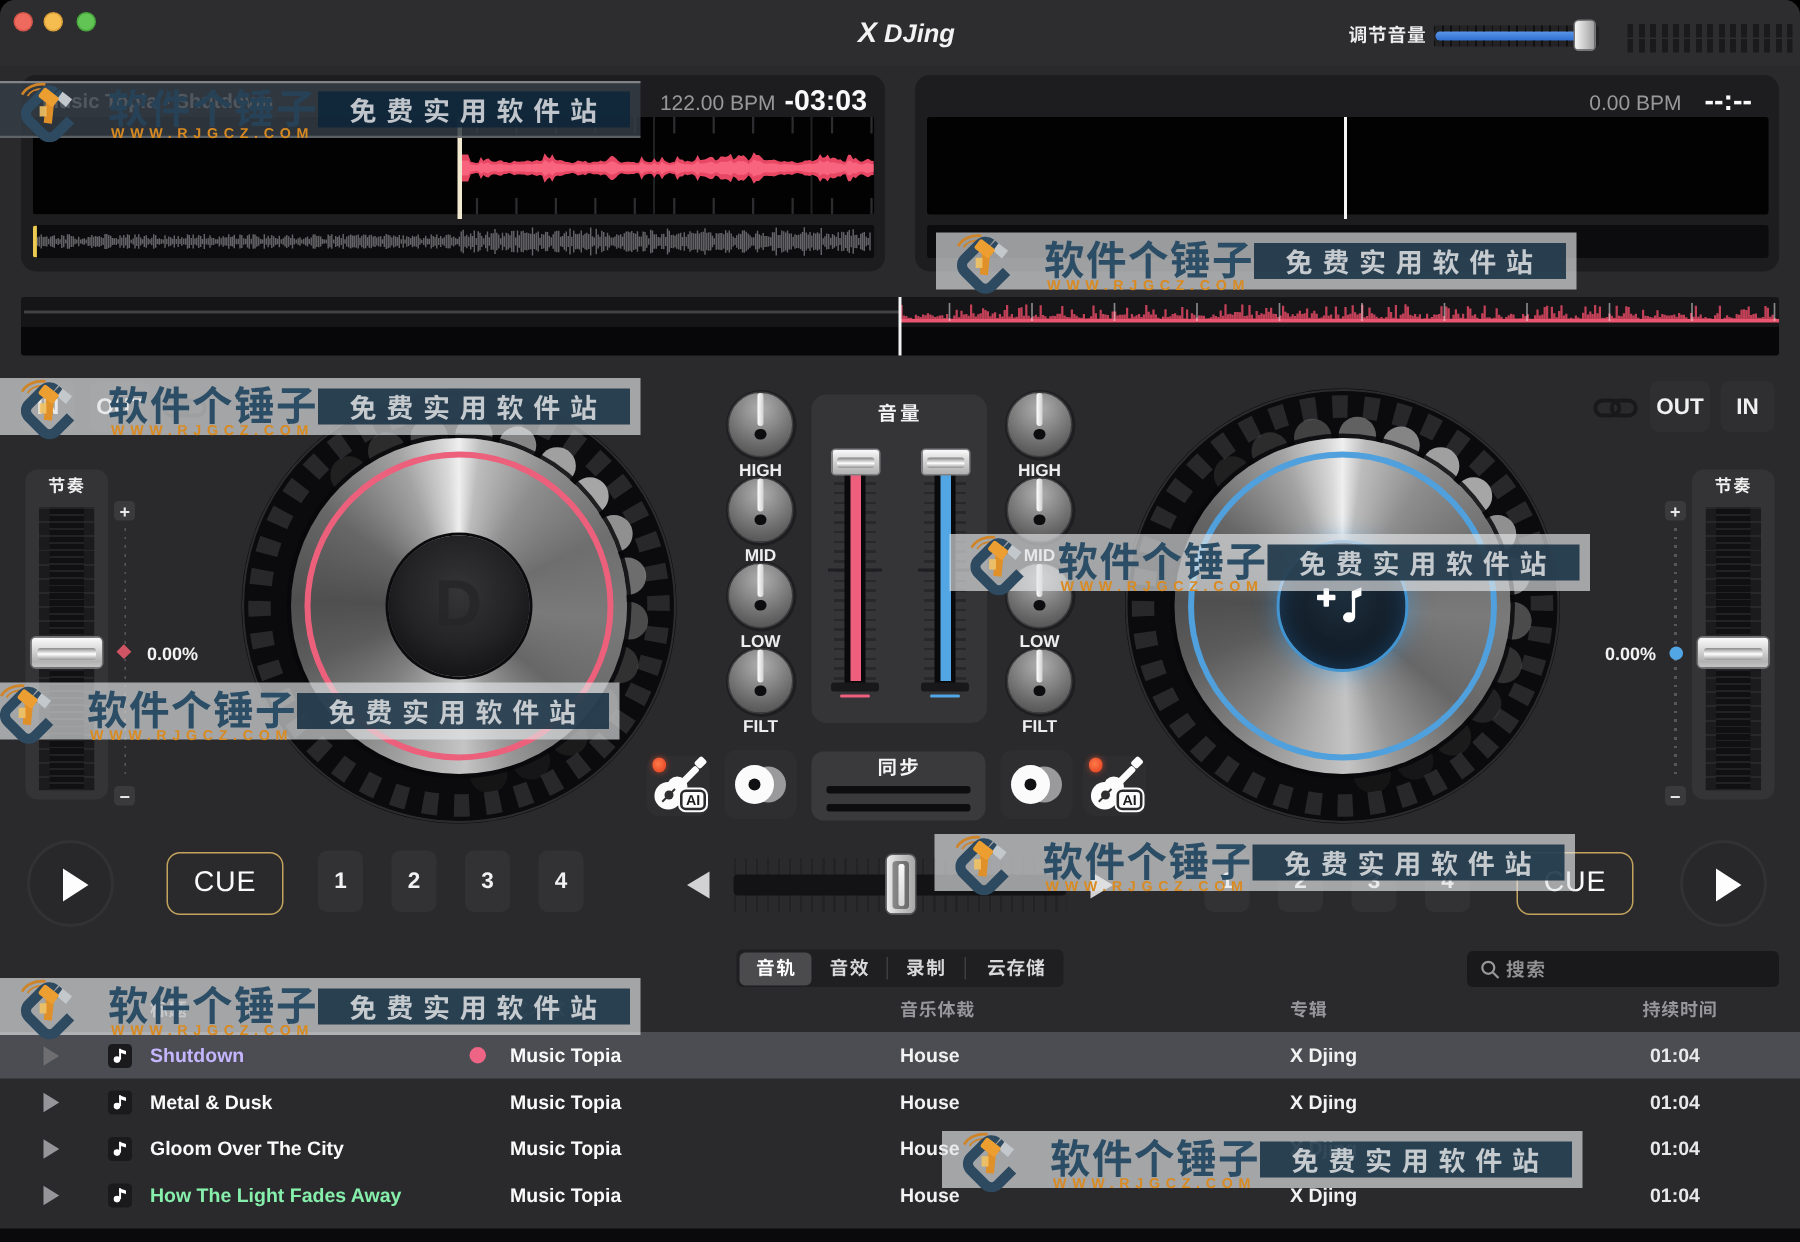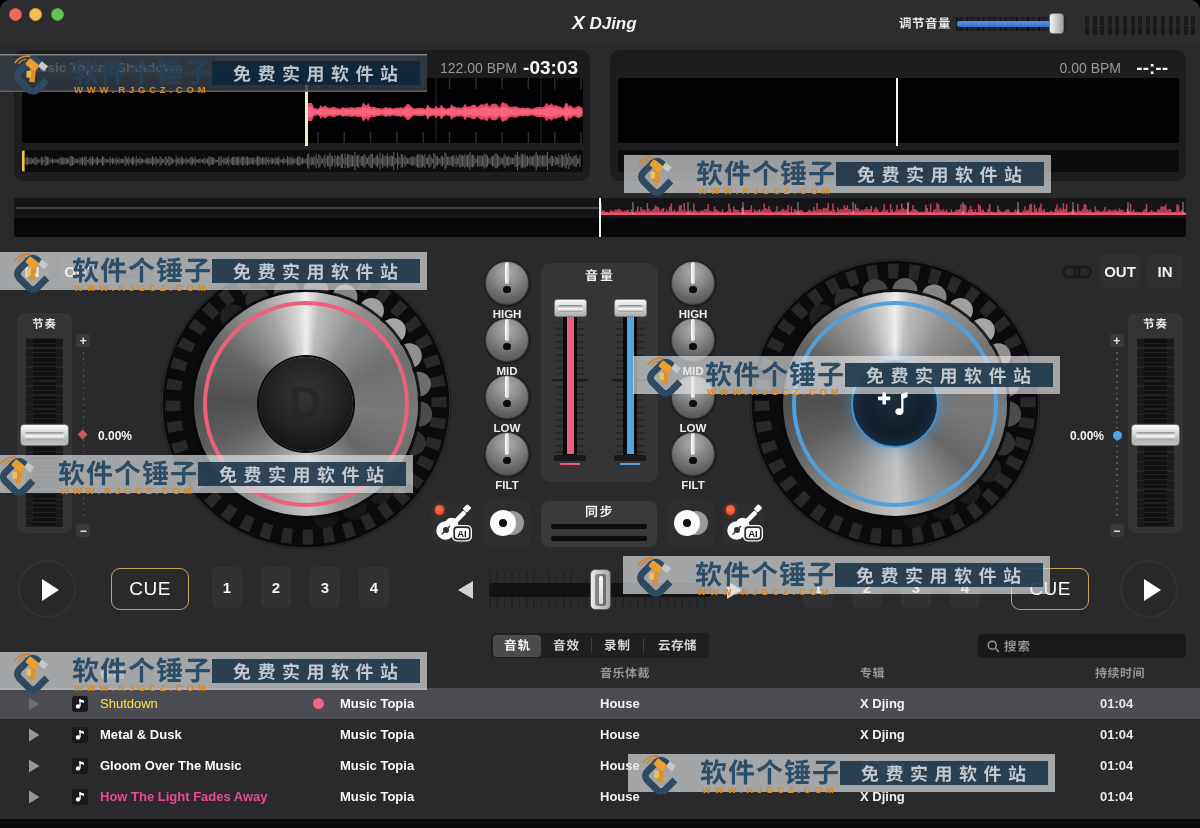--- a/index.html
+++ b/index.html
@@ -463,21 +463,21 @@
 <svg width="12" height="14" viewBox="0 0 12 14" style="position:absolute;left:28px;top:696.5px;">
       <path d="M1 0.5 L11.5 7 L1 13.5z" fill="#6e6e71"></path>
     </svg>
 <div style="position:absolute;left:72px;top:695.5px;width:16px;height:16px;background:#1a1a1d;border-radius:3px;display:flex;align-items:center;justify-content:center;">
       <svg width="10" height="11" viewBox="0 0 10 11">
         <circle cx="3" cy="8.4" r="2.2" fill="#fff"></circle>
         <rect x="4.4" y="1.2" width="1.3" height="7.2" fill="#fff"></rect>
         <path d="M4.4 1.2 L9 2.6 L9 5 L4.4 3.6z" fill="#fff"></path>
       </svg>
     </div>
-<div style="position:absolute;left:100px;top:697px;font-size:13px;font-weight:400;color:#fde047;white-space:nowrap;line-height:1;">Shutdown</div>
+<div style="position:absolute;left:100px;top:697px;font-size:13px;font-weight:700;color:#c4b5fd;white-space:nowrap;line-height:1;">Shutdown</div>
 <div style="position:absolute;left:312.5px;top:698px;width:11px;height:11px;background:#ee6485;border-radius:50%;"></div>
 <div style="position:absolute;left:340px;top:697px;font-size:13px;font-weight:700;color:#fafafa;white-space:nowrap;line-height:1;">Music Topia</div>
 <div style="position:absolute;left:600px;top:697px;font-size:13px;font-weight:600;color:#f2f2f2;white-space:nowrap;line-height:1;">House</div>
 <div style="position:absolute;left:860px;top:697px;font-size:13px;font-weight:600;color:#f2f2f2;white-space:nowrap;line-height:1;">X Djing</div>
 <div style="position:absolute;left:1100px;top:697px;font-size:13px;font-weight:600;color:#e8e8ea;white-space:nowrap;line-height:1;">01:04</div>
 <svg width="12" height="14" viewBox="0 0 12 14" style="position:absolute;left:28px;top:727.5px;">
       <path d="M1 0.5 L11.5 7 L1 13.5z" fill="#96969a"></path>
     </svg>
 <div style="position:absolute;left:72px;top:726.5px;width:16px;height:16px;background:#1a1a1d;border-radius:3px;display:flex;align-items:center;justify-content:center;">
       <svg width="10" height="11" viewBox="0 0 10 11">
@@ -494,36 +494,36 @@
 <svg width="12" height="14" viewBox="0 0 12 14" style="position:absolute;left:28px;top:758.5px;">
       <path d="M1 0.5 L11.5 7 L1 13.5z" fill="#96969a"></path>
     </svg>
 <div style="position:absolute;left:72px;top:757.5px;width:16px;height:16px;background:#1a1a1d;border-radius:3px;display:flex;align-items:center;justify-content:center;">
       <svg width="10" height="11" viewBox="0 0 10 11">
         <circle cx="3" cy="8.4" r="2.2" fill="#fff"></circle>
         <rect x="4.4" y="1.2" width="1.3" height="7.2" fill="#fff"></rect>
         <path d="M4.4 1.2 L9 2.6 L9 5 L4.4 3.6z" fill="#fff"></path>
       </svg>
     </div>
-<div style="position:absolute;left:100px;top:759px;font-size:13px;font-weight:700;color:#fafafa;white-space:nowrap;line-height:1;">Gloom Over The Music</div>
+<div style="position:absolute;left:100px;top:759px;font-size:13px;font-weight:700;color:#fafafa;white-space:nowrap;line-height:1;">Gloom Over The City</div>
 <div style="position:absolute;left:340px;top:759px;font-size:13px;font-weight:700;color:#fafafa;white-space:nowrap;line-height:1;">Music Topia</div>
 <div style="position:absolute;left:600px;top:759px;font-size:13px;font-weight:600;color:#f2f2f2;white-space:nowrap;line-height:1;">House</div>
 <div style="position:absolute;left:860px;top:759px;font-size:13px;font-weight:600;color:#f2f2f2;white-space:nowrap;line-height:1;">X Djing</div>
 <div style="position:absolute;left:1100px;top:759px;font-size:13px;font-weight:600;color:#e8e8ea;white-space:nowrap;line-height:1;">01:04</div>
 <svg width="12" height="14" viewBox="0 0 12 14" style="position:absolute;left:28px;top:789.5px;">
       <path d="M1 0.5 L11.5 7 L1 13.5z" fill="#96969a"></path>
     </svg>
 <div style="position:absolute;left:72px;top:788.5px;width:16px;height:16px;background:#1a1a1d;border-radius:3px;display:flex;align-items:center;justify-content:center;">
       <svg width="10" height="11" viewBox="0 0 10 11">
         <circle cx="3" cy="8.4" r="2.2" fill="#fff"></circle>
         <rect x="4.4" y="1.2" width="1.3" height="7.2" fill="#fff"></rect>
         <path d="M4.4 1.2 L9 2.6 L9 5 L4.4 3.6z" fill="#fff"></path>
       </svg>
     </div>
-<div style="position:absolute;left:100px;top:790px;font-size:13px;font-weight:700;color:#ec4899;white-space:nowrap;line-height:1;">How The Light Fades Away</div>
+<div style="position:absolute;left:100px;top:790px;font-size:13px;font-weight:700;color:#86efac;white-space:nowrap;line-height:1;">How The Light Fades Away</div>
 <div style="position:absolute;left:340px;top:790px;font-size:13px;font-weight:700;color:#fafafa;white-space:nowrap;line-height:1;">Music Topia</div>
 <div style="position:absolute;left:600px;top:790px;font-size:13px;font-weight:600;color:#f2f2f2;white-space:nowrap;line-height:1;">House</div>
 <div style="position:absolute;left:860px;top:790px;font-size:13px;font-weight:600;color:#f2f2f2;white-space:nowrap;line-height:1;">X Djing</div>
 <div style="position:absolute;left:1100px;top:790px;font-size:13px;font-weight:600;color:#e8e8ea;white-space:nowrap;line-height:1;">01:04</div>
 <div style="position:absolute;left:0px;top:819px;width:1200px;height:9px;background:#0a0a0c;"></div>
 <div style="position:absolute;left:0px;top:54px;width:427px;height:38px;background:rgba(52,60,68,0.85);box-shadow:inset 0 1.5px 0 rgba(195,197,199,0.55), inset 0 -1.5px 0 rgba(160,162,164,0.4);z-index:60;">
       <div style="position:absolute;left:9px;top:-1px;"><svg width="48" height="42" viewBox="0 0 50 46">
           <path d="M22 3.5 A16 13 0 0 0 5 11" fill="none" stroke="#cf8428" stroke-width="2"></path>
           <path d="M20 7 A11 9 0 0 0 9 12" fill="none" stroke="#cf8428" stroke-width="1.4"></path>
           <g transform="rotate(45 25 25)">

